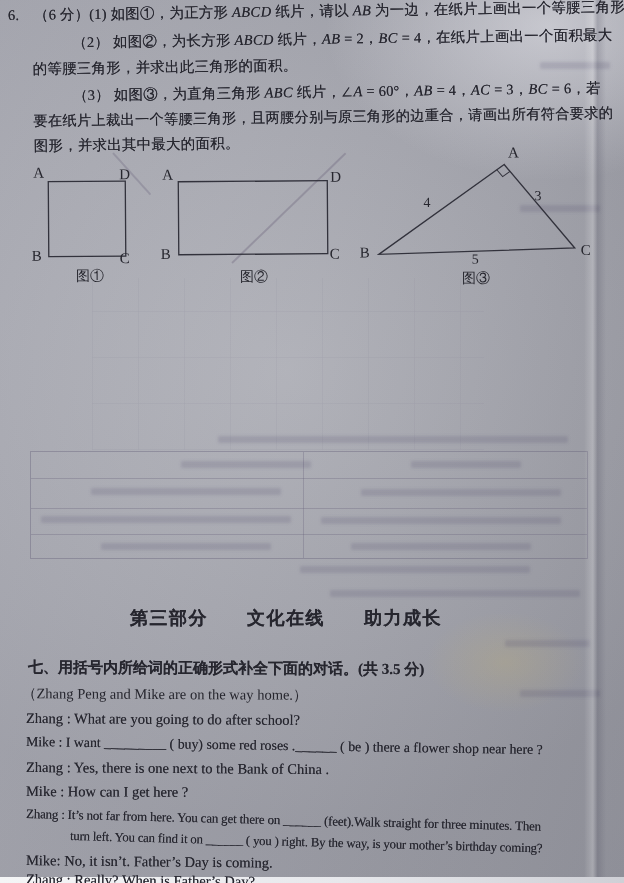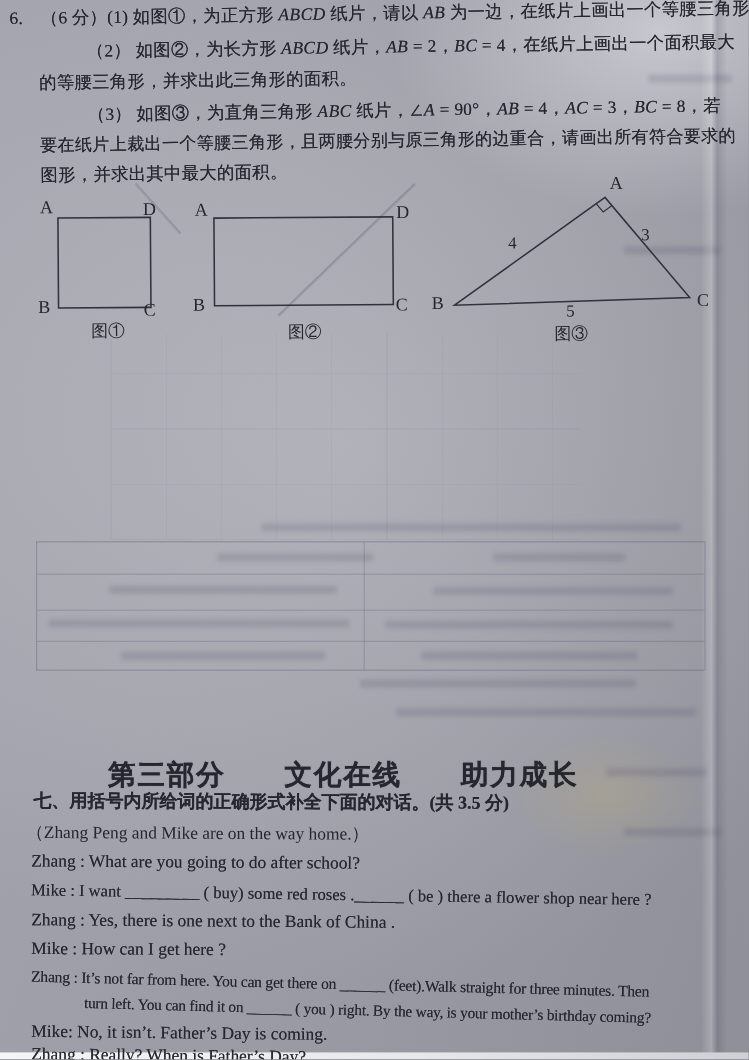--- a/index.html
+++ b/index.html
@@ -60,22 +60,22 @@
   .crease{
     left:584px; top:0; width:22px; height:883px;
     background:linear-gradient(90deg, rgba(255,255,255,0) 0%, rgba(255,255,255,.22) 40%, rgba(66,66,84,.20) 62%, rgba(66,66,84,0) 100%);
   }
   .edge-strip{
     left:0; bottom:0; width:624px; height:6px;
     background:linear-gradient(90deg,#f4f5f6 0%, #e7e8ec 55%, #cfd0d6 100%);
   }
   
   .sec-head{
-    position:absolute; left:0; top:611px; width:572px; text-align:center;
-    font-size:23px; font-weight:700; letter-spacing:1.5px;
+    position:absolute; left:0; top:591px; width:572px; text-align:center;
+    font-size:18px; font-weight:700; letter-spacing:1.5px;
     text-shadow:0 0 .6px rgba(30,30,44,.8);
   }
   .q7-title{
     position:absolute; left:28px; top:658px; font-size:15px; font-weight:700;
     white-space:nowrap; transform:rotate(.3deg); transform-origin:left center;
     text-shadow:0 0 .5px rgba(30,30,44,.7);
   }
   .q7-intro{position:absolute; left:22px; top:685px; font-size:14.5px; white-space:nowrap; transform:rotate(.3deg);}
   .dlg{position:absolute; left:26px; font-size:14.5px; white-space:nowrap; transform-origin:left center;
        text-shadow:0 0 .4px rgba(35,35,48,.7);}
@@ -120,21 +120,21 @@
     <div class="streak" style="left:320px; top:91px; width:180px;"></div>
   </div>
 
   <div class="ghost crease"></div>
   <div class="ghost edge-strip"></div>
 
   <div class="q6">
     <p><span>6.　（6 分）(1) 如图①，为正方形 </span><span class="math">ABCD</span><span> 纸片，请以 </span><span class="math">AB</span><span> 为一边，在纸片上画出一个等腰三角形。</span></p>
     <p><span>（2） 如图②，为长方形 </span><span class="math">ABCD</span><span> 纸片，</span><span class="math">AB</span><span> = 2，</span><span class="math">BC</span><span> = 4，在纸片上画出一个面积最大</span></p>
     <p><span>的等腰三角形，并求出此三角形的面积。</span></p>
-    <p><span>（3） 如图③，为直角三角形 </span><span class="math">ABC</span><span> 纸片，∠</span><span class="math">A</span><span> = 90°，</span><span class="math">AB</span><span> = 4，</span><span class="math">AC</span><span> = 3，</span><span class="math">BC</span><span> = 8，若</span></p>
+    <p><span>（3） 如图③，为直角三角形 </span><span class="math">ABC</span><span> 纸片，∠</span><span class="math">A</span><span> = 60°，</span><span class="math">AB</span><span> = 4，</span><span class="math">AC</span><span> = 3，</span><span class="math">BC</span><span> = 6，若</span></p>
     <p><span>要在纸片上裁出一个等腰三角形，且两腰分别与原三角形的边重合，请画出所有符合要求的</span></p>
     <p><span>图形，并求出其中最大的面积。</span></p>
   </div>
 
   <div class="figs">
 
     <svg class="fig fig-1" width="118" height="126" viewBox="0 0 118 126">
       <rect x="21" y="20" width="77" height="75" class="fig-line"></rect>
       <text x="6" y="16" class="fig-label">A</text>
       <text x="92" y="18" class="fig-label">D</text>

